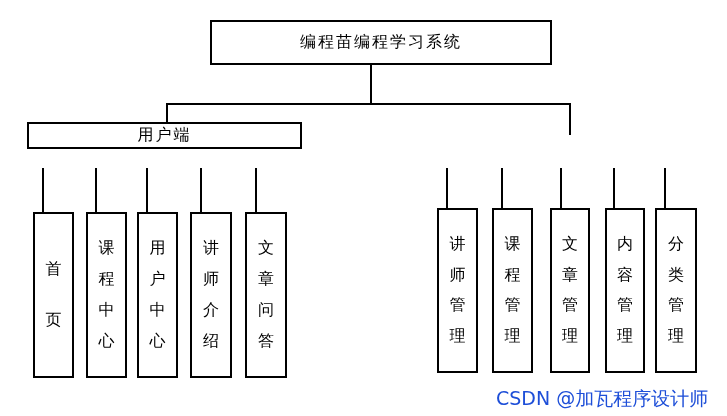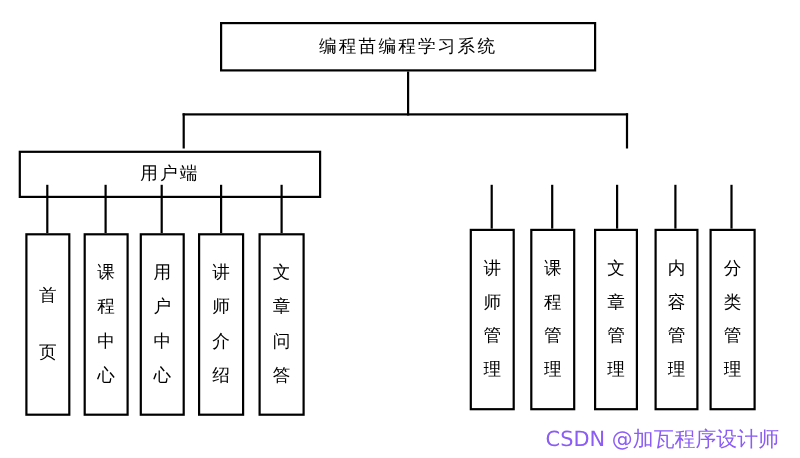--- a/index.html
+++ b/index.html
@@ -18,20 +18,21 @@
   }
   .node {
     position: absolute;
     box-sizing: border-box;
     border: 2px solid #000000;
     background: #ffffff;
     display: flex;
     align-items: center;
     justify-content: center;
     text-align: center;
+    margin-left: 10px;
   }
   .hnode {
     font-size: 16px;
     letter-spacing: 2px;
   }
   .leaf {
     font-size: 16px;
   }
   .vtext {
     display: flex;
@@ -66,21 +67,21 @@
 
   <div class="node hnode" style="left:200px; top:20px; width:342px; height:45px;">
     <span>编程苗编程学习系统</span>
   </div>
 
   <div class="line vline" style="left: 370px; top: 65px; height: 40px; background: rgb(0, 0, 0);"></div>
   <div class="line hline" style="left: 166px; top: 103px; width: 405px; background: rgb(0, 0, 0);"></div>
   <div class="line vline" style="left: 166px; top: 103px; height: 32px; background: rgb(0, 0, 0);"></div>
   <div class="line vline" style="left: 569px; top: 103px; height: 32px; background: rgb(0, 0, 0);"></div>
 
-  <div class="node hnode" style="left:17px; top:137px; width:275px; height:43px;">
+  <div class="node hnode" style="left:17px; top:122px; width:275px; height:27px;">
     <span>用户端</span>
   </div>
 
   <div class="line vline" style="left: 42px; top: 168px; height: 44px; background: rgb(0, 0, 0);"></div>
   <div class="line vline" style="left: 95px; top: 168px; height: 44px; background: rgb(0, 0, 0);"></div>
   <div class="line vline" style="left: 146px; top: 168px; height: 44px; background: rgb(0, 0, 0);"></div>
   <div class="line vline" style="left: 200px; top: 168px; height: 44px; background: rgb(0, 0, 0);"></div>
   <div class="line vline" style="left: 255px; top: 168px; height: 44px; background: rgb(0, 0, 0);"></div>
 
   <div class="line vline" style="left: 446px; top: 168px; height: 40px; background: rgb(0, 0, 0);"></div>
@@ -162,15 +163,15 @@
   </div>
   <div class="node leaf" style="left:645px; top:208px; width:42px; height:165px;">
     <span class="vtext">
         <span>分</span>
         <span>类</span>
         <span>管</span>
         <span>理</span>
       </span>
   </div>
 
-  <div id="watermark" style="color: #8b5cf6;">CSDN @加瓦程序设计师</div>
+  <div id="watermark" style="color: #1d4ed8;">CSDN @加瓦程序设计师</div>
 
 </div>
 
 </body></html>

